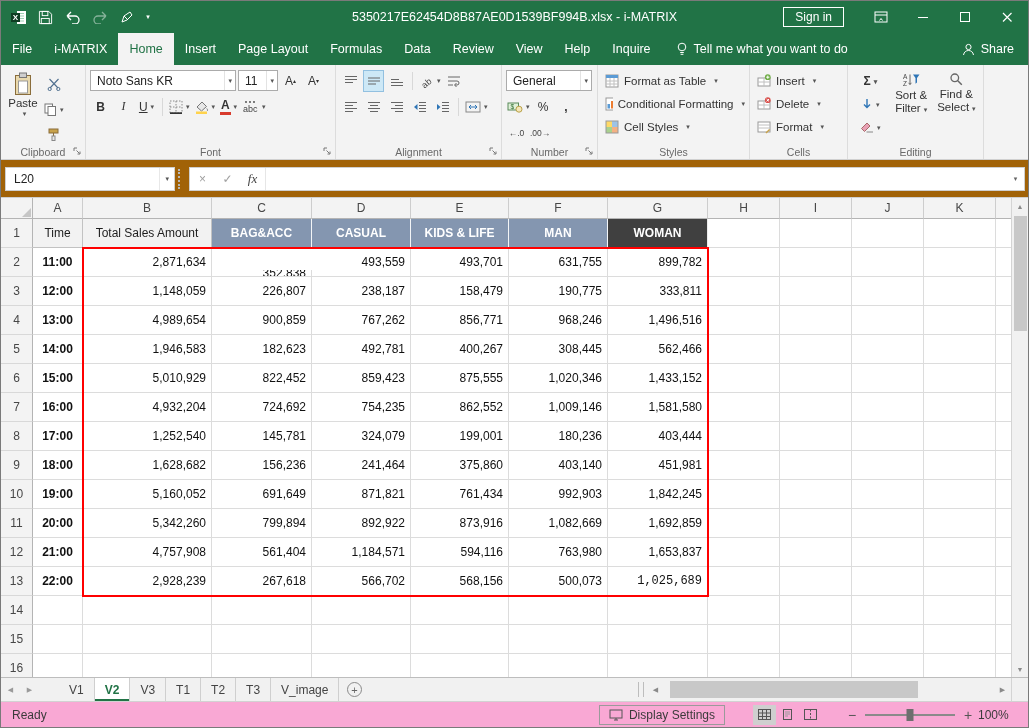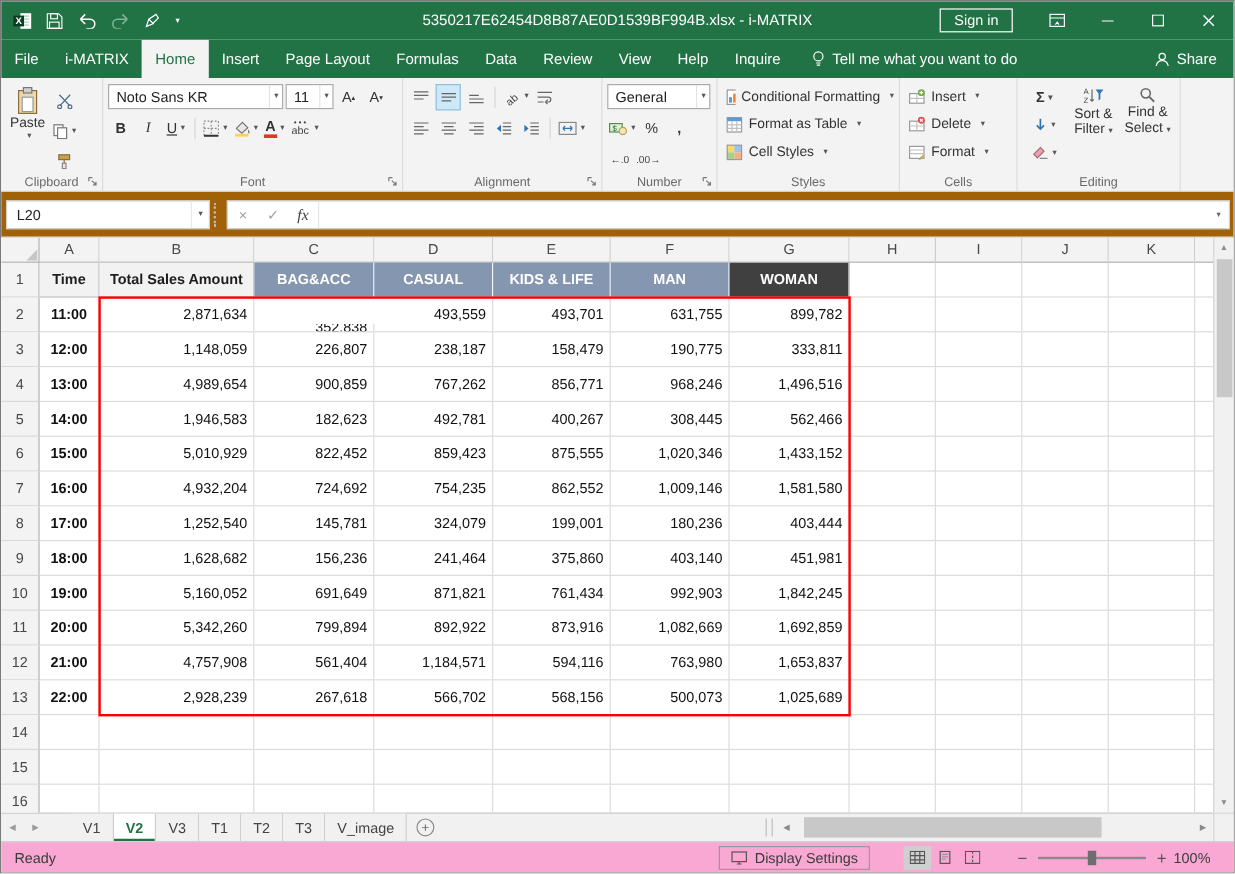--- a/index.html
+++ b/index.html
@@ -71,21 +71,21 @@
   .colhdr{display:flex;height:21px}
   .corner{width:32px;flex-shrink:0;background:#f3f3f3;border-right:1px solid #b4b4b4;border-bottom:1px solid #b4b4b4;position:relative}
   .corner:after{content:"";position:absolute;right:1px;bottom:1px;border-style:solid;border-width:0 0 9px 9px;border-color:transparent transparent #c6c6c6 transparent}
   .chc{background:#f3f3f3;border-right:1px solid #cdcdcd;border-bottom:1px solid #b4b4b4;display:flex;align-items:center;justify-content:center;font-size:12px;color:#474747;flex-shrink:0}
   .chc.fill,.cell.fill{flex:1;border-right:none}
   .grow{display:flex;height:29px}
   .rn{width:32px;flex-shrink:0;background:#f3f3f3;border-right:1px solid #b4b4b4;border-bottom:1px solid #d8d8d8;display:flex;align-items:center;justify-content:center;font-size:12px;color:#474747}
   .cell{border-right:1px solid #dcdcdc;border-bottom:1px solid #dcdcdc;display:flex;align-items:center;font-size:12px;color:#111;flex-shrink:0;overflow:hidden;white-space:nowrap}
   .cell.num{justify-content:flex-end;padding-right:5px}
   .cell.time{justify-content:center;font-weight:700}
-  .cell.hl{justify-content:center;font-weight:700;background:#f2f2f2;border-color:#c2c2c2;color:#1d1d1d}
+  .cell.hl{justify-content:center;font-weight:400;background:#f2f2f2;border-color:#c2c2c2;color:#1d1d1d}
   .cell.hb{justify-content:center;font-weight:700;background:#8496B0;color:#fff;border-right:1px solid rgba(255,255,255,.9);border-bottom:1px solid #cfcfcf}
   .selred{position:absolute;left:81px;top:49px;width:627px;height:350px;border:2px solid #f00;pointer-events:none}
   .vscroll{position:absolute;top:0;right:0;bottom:0;width:17px;background:#f1f1f1;border-left:1px solid #d4d4d4;display:flex;flex-direction:column;align-items:center}
   .varrow{height:16px;width:100%;display:flex;align-items:center;justify-content:center;font-size:7px;color:#8a8a8a}
   .varrow.bottom{margin-top:auto}
   .vthumb{width:13px;height:115px;background:#c8c8c8;margin-top:2px}
 
   
   .sheetbar{height:24px;background:#f1f1f1;border-top:1px solid #bdbdbd;display:flex;align-items:stretch;flex-shrink:0}
   .snav{width:19px;display:flex;align-items:center;justify-content:center;font-size:7px;color:#9a9a9a}
@@ -431,34 +431,34 @@
         <svg width="9" height="9">
             <path d="M1 1h3M1 1v3M3.5 3.5L6.5 6.5M7 4.5V7H4.5" fill="none" stroke="#777"></path>
           </svg>
       </span>
     </div>
 
     <div class="rgroup g-styles">
       <div class="stylerow">
         <svg width="14" height="14">
             <rect x="1" y="1" width="12" height="12" fill="#fff" stroke="#999"></rect>
+            <rect x="1" y="1" width="12" height="3" fill="#5b9bd5"></rect>
+            <path d="M1 7h12M1 10h12M5 4v9M9 4v9" stroke="#c0c0c0"></path>
+          </svg>
+        <span>Format as Table</span>
+          <i class="c">▾</i>
+      </div>
+      <div class="stylerow">
+        <svg width="14" height="14">
+            <rect x="1" y="1" width="12" height="12" fill="#fff" stroke="#999"></rect>
             <rect x="2.5" y="7" width="2.5" height="4.5" fill="#5b9bd5"></rect>
             <rect x="6" y="4" width="2.5" height="7.5" fill="#ed7d31"></rect>
             <rect x="9.5" y="6" width="2.5" height="5.5" fill="#70ad47"></rect>
           </svg>
         <span>Conditional Formatting</span>
-          <i class="c">▾</i>
-      </div>
-      <div class="stylerow">
-        <svg width="14" height="14">
-            <rect x="1" y="1" width="12" height="12" fill="#fff" stroke="#999"></rect>
-            <rect x="1" y="1" width="12" height="3" fill="#5b9bd5"></rect>
-            <path d="M1 7h12M1 10h12M5 4v9M9 4v9" stroke="#c0c0c0"></path>
-          </svg>
-        <span>Format as Table</span>
           <i class="c">▾</i>
       </div>
       <div class="stylerow">
         <svg width="14" height="14">
             <rect x="1" y="1" width="6" height="6" fill="#ffd966"></rect>
             <rect x="7" y="1" width="6" height="6" fill="#9dc3e6"></rect>
             <rect x="1" y="7" width="6" height="6" fill="#a9d18e"></rect>
             <rect x="7" y="7" width="6" height="6" fill="#f4b183"></rect>
             <rect x="1" y="1" width="12" height="12" fill="none" stroke="#999"></rect>
           </svg>
@@ -760,21 +760,21 @@
             <div class="cell fill"></div>
           </div>
           <div class="grow">
             <div class="rn">13</div>
             <div class="cell time" style="width: 50px;">22:00</div>
             <div class="cell num" style="width: 129px;">2,928,239</div>
             <div class="cell num" style="width: 100px;">267,618</div>
             <div class="cell num" style="width: 99px;">566,702</div>
             <div class="cell num" style="width: 98px;">568,156</div>
             <div class="cell num" style="width: 99px;">500,073</div>
-            <div class="cell num" style="width: 100px;">1,025,689</div>
+            <div class="cell num" style="width: 100px; font-family: Liberation Mono, monospace;">1,025,689</div>
             <div class="cell" style="width: 72px;"></div>
             <div class="cell" style="width: 72px;"></div>
             <div class="cell" style="width: 72px;"></div>
             <div class="cell" style="width: 72px;"></div>
             <div class="cell fill"></div>
           </div>
           <div class="grow">
             <div class="rn">14</div>
             <div class="cell" style="width: 50px;"></div>
             <div class="cell" style="width: 129px;"></div>

